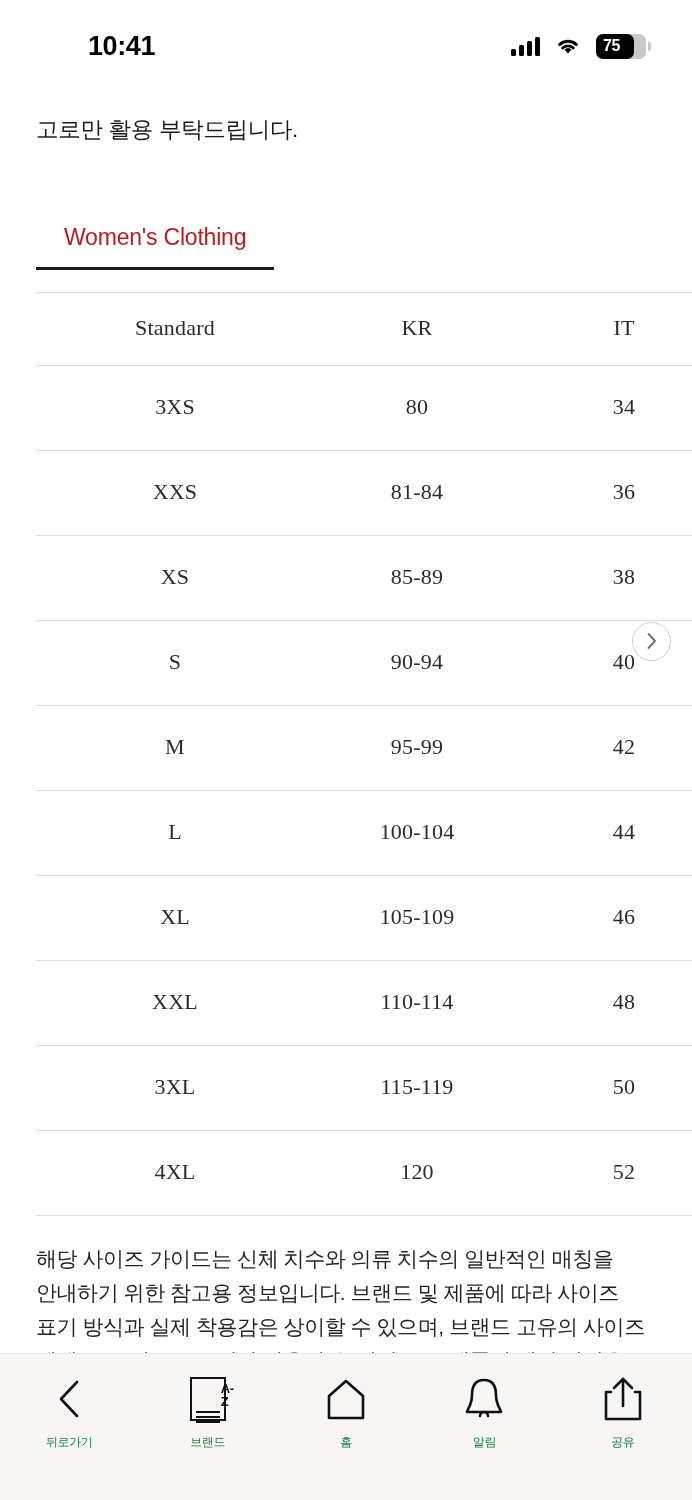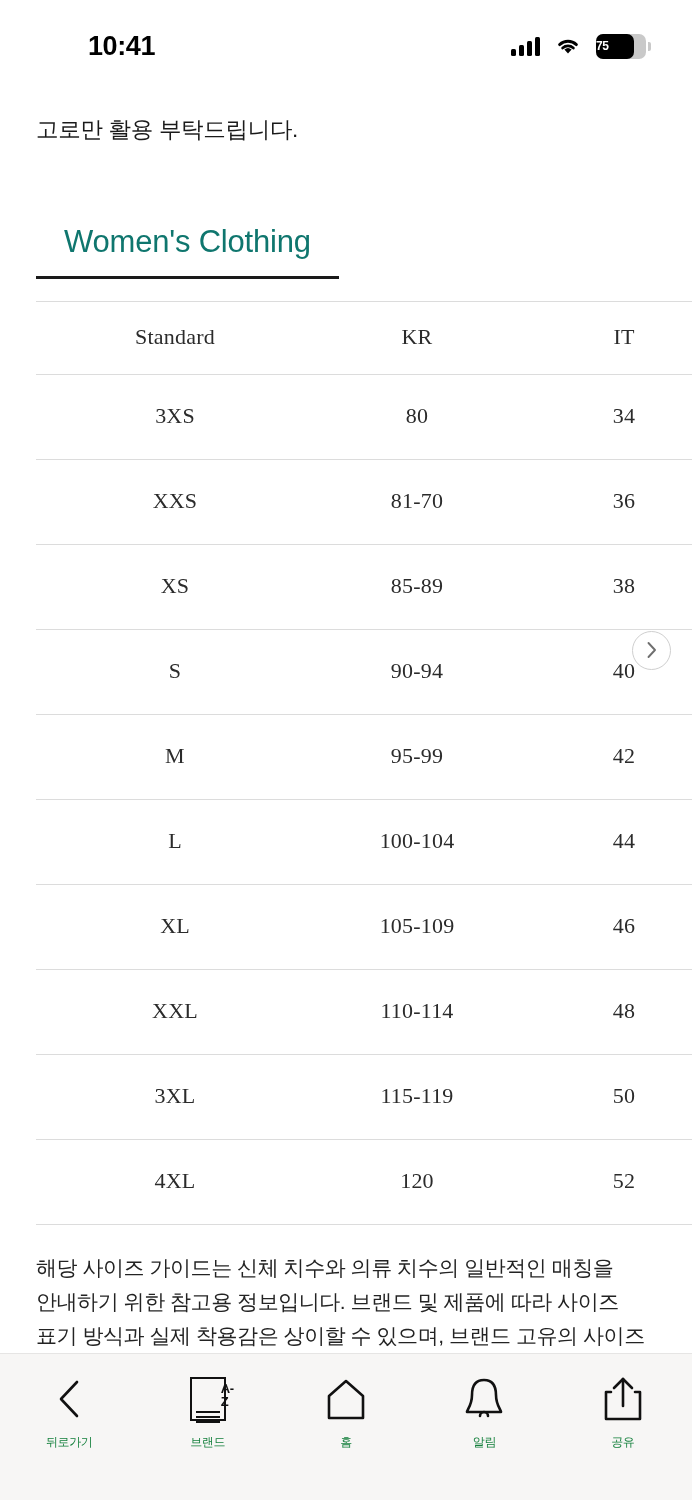--- a/index.html
+++ b/index.html
@@ -69,23 +69,24 @@
     position: absolute;
     left: 0; top: 0; bottom: 0;
     width: 75%;
     background: #000;
     border-radius: 7px;
   }
   .battery-level {
     position: relative;
     z-index: 2;
     color: #fff;
-    font-size: 12px;
+    font-size: 16px;
     font-weight: 700;
     width: 100%;
+    text-align: center;
     padding-right: 19px;
     letter-spacing: -0.3px;
   }
   .battery-cap {
     position: absolute;
     right: -5px;
     top: 8px;
     width: 3px;
     height: 9px;
     background: #c9c9c9;
@@ -102,22 +103,22 @@
   }
 
   
   .tabs {
     margin-top: 78px;
     padding: 0 36px;
   }
   .tab {
     display: inline-block;
     padding: 0 28px 16px 28px;
-    font-size: 31px;
-    color: #0f766e;
+    font-size: 23px;
+    color: #b91c1c;
     letter-spacing: -0.2px;
     border-bottom: 3px solid #1a1a1a;
   }
 
   
   .table-wrap {
     position: relative;
     margin-top: 22px;
     border-radius: 7px;
   }
@@ -292,21 +293,21 @@
       <tr>
         <td class="table-pad-l"></td>
         <td>3XS</td>
         <td>80</td>
         <td>34</td>
 
       </tr>
       <tr>
         <td class="table-pad-l"></td>
         <td>XXS</td>
-        <td>81-70</td>
+        <td>81-84</td>
         <td>36</td>
 
       </tr>
       <tr>
         <td class="table-pad-l"></td>
         <td>XS</td>
         <td>85-89</td>
         <td>38</td>
 
       </tr>

